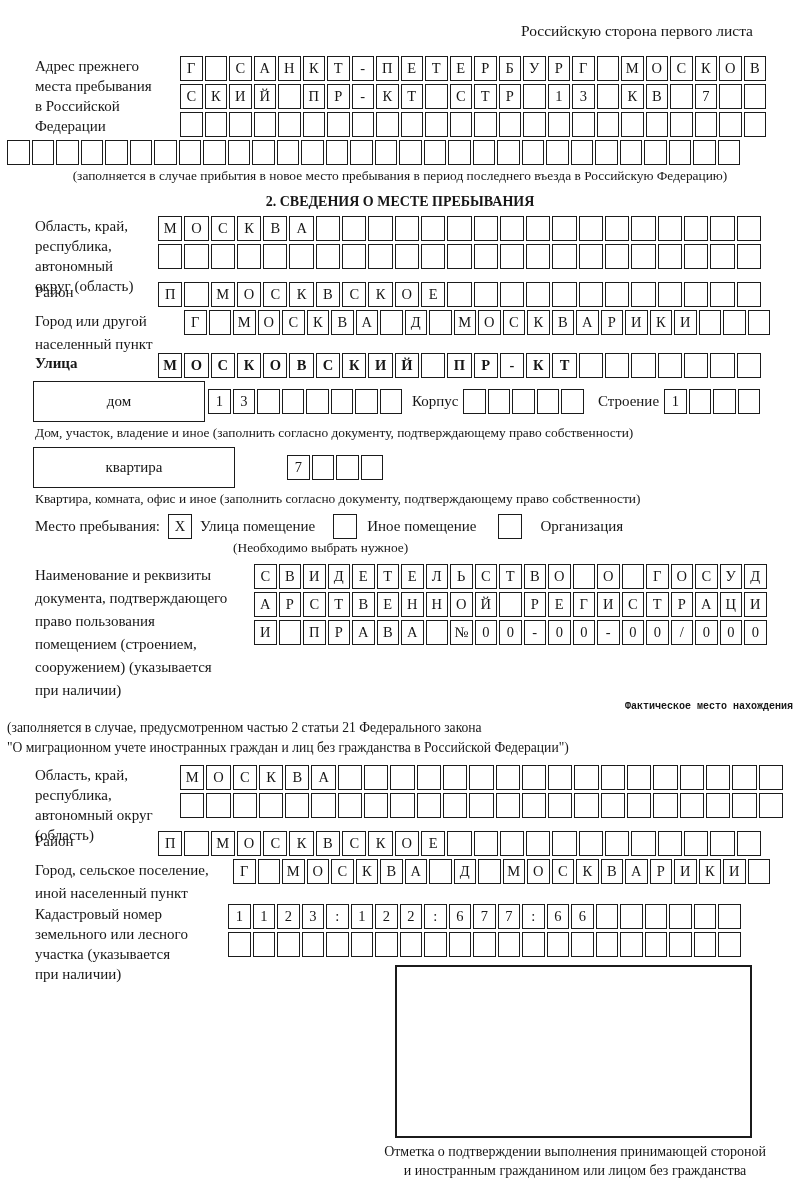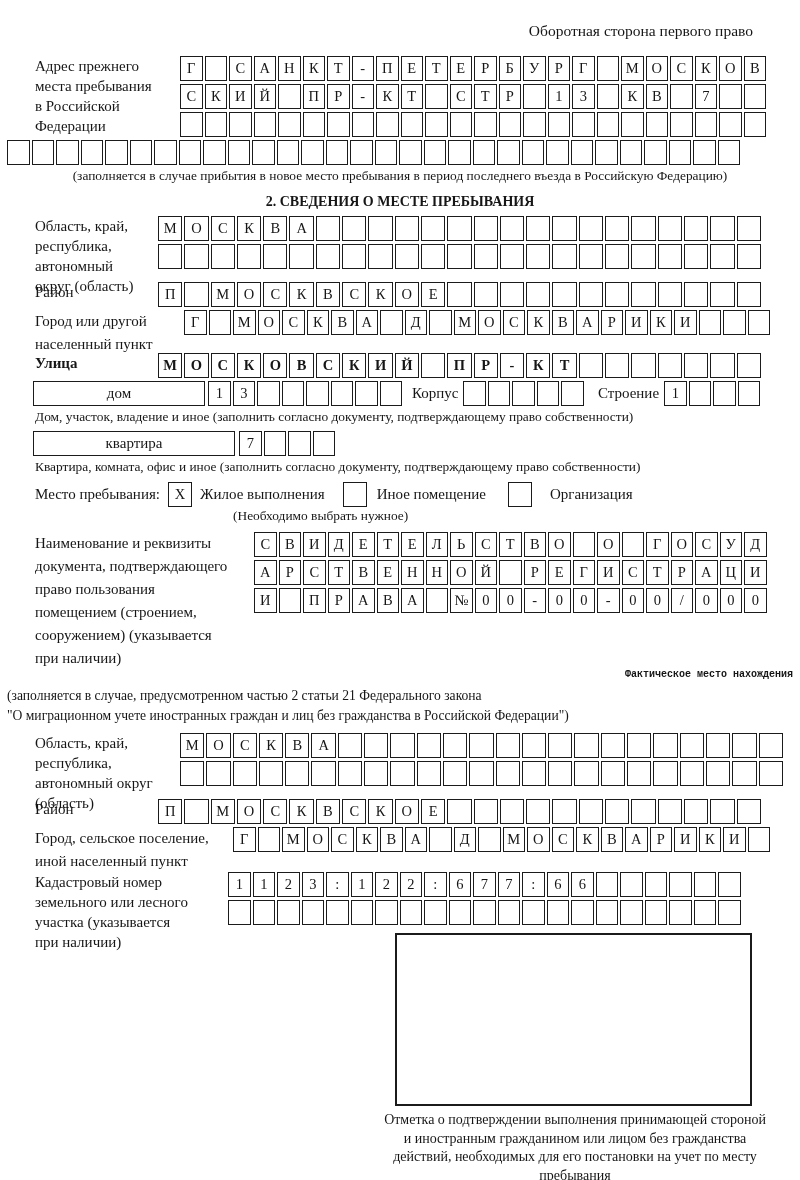--- a/index.html
+++ b/index.html
@@ -22,39 +22,39 @@
     display:flex;align-items:center;justify-content:center;
     font-size:14.5px;line-height:1;background:#fff;flex-shrink:0;
   }
   .wide .cell{width:24.3px;}
   .note{font-size:13.4px;margin-top:3px;}
   .note.center{text-align:center;}
   .sec-title{text-align:center;font-weight:bold;font-size:14px;margin:10px 0 6px 0;}
   .sub-title{text-align:right;font-weight:bold;font-size:10px;margin:14px 0 6px 0;font-family:Liberation Mono, monospace;}
   .inline-row{display:flex;align-items:center;margin-top:3px;}
   .labelbox{
-    box-sizing:border-box;border:1.6px solid #1b1b1b;height:25px;
+    box-sizing:border-box;border:1.6px solid #1b1b1b;height:41px;
     display:flex;align-items:center;justify-content:center;font-size:15px;background:#fff;flex-shrink:0;font-family:Liberation Serif, serif;
   }
   .stamp-box{
     box-sizing:border-box;border:2px solid #1b1b1b;width:357px;height:173px;
     margin-left:388px;margin-top:8px;background:#fff;
   }
   .stamp-caption{
     width:392px;margin-left:372px;margin-top:5px;text-align:center;
     font-size:14px;line-height:1.34;
   }
   .fact-notes{font-size:13.6px;line-height:1.5;}
 </style>
 </head>
 <body>
 
 <div class="page">
 
-  <div class="top-title">Оборотная сторона первого право</div>
+  <div class="top-title">Российскую сторона первого листа</div>
 
   <div class="field">
     <div class="label">Адрес прежнего
 места пребывания
 в Российской
 Федерации</div>
     <div class="rows" style="margin-left:173px;">
       <div class="cellrow">
           <span class="cell">Г</span>
           <span class="cell"></span>
@@ -348,35 +348,35 @@
     <span style="margin:0 5px 0 14px;">Строение</span>
     <div class="cellrow">
         <span class="cell">1</span>
         <span class="cell"></span>
         <span class="cell"></span>
         <span class="cell"></span>
       </div>
   </div>
   <div class="note" style="margin-left:28px;">Дом, участок, владение и иное (заполнить согласно документу, подтверждающему право собственности)</div>
 
-  <div class="inline-row" style="margin-top:6px;">
+  <div class="inline-row" style="margin-top:6px;gap:48px;">
     <div class="labelbox" style="width:202px;margin-left:26px;">квартира</div>
     <div class="cellrow" style="margin-left:4px;">
         <span class="cell">7</span>
         <span class="cell"></span>
         <span class="cell"></span>
         <span class="cell"></span>
       </div>
   </div>
   <div class="note" style="margin-left:28px;">Квартира, комната, офис и иное (заполнить согласно документу, подтверждающему право собственности)</div>
 
   <div class="inline-row" style="margin-top:7px;text-align:right;">
     <span style="margin-left:28px;">Место пребывания:</span>
     <span class="cell" style="width:24px;margin-left:8px;">X</span>
-    <span style="margin-left:8px;">Жилое выполнения</span>
+    <span style="margin-left:8px;">Улица помещение</span>
     <span class="cell" style="width:24px;margin-left:18px;"></span>
     <span style="margin-left:10px;">Иное помещение</span>
     <span class="cell" style="width:24px;margin-left:22px;"></span>
     <span style="margin-left:18px;">Организация</span>
   </div>
   <div class="note" style="margin-left:226px;margin-top:1px;">(Необходимо выбрать нужное)</div>
 
   <div class="field" style="margin-top:8px;">
     <div class="label" style="line-height:23px;">Наименование и реквизиты
 документа, подтверждающего

